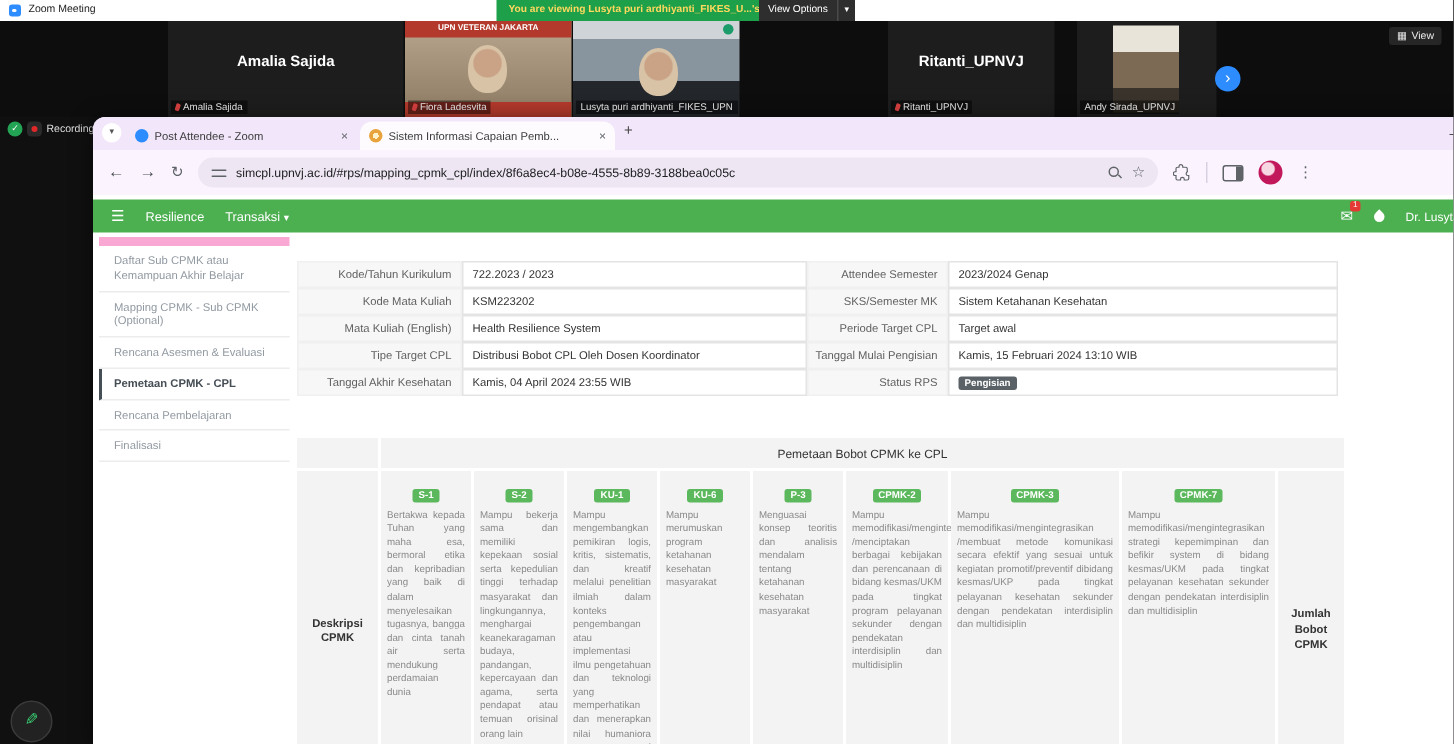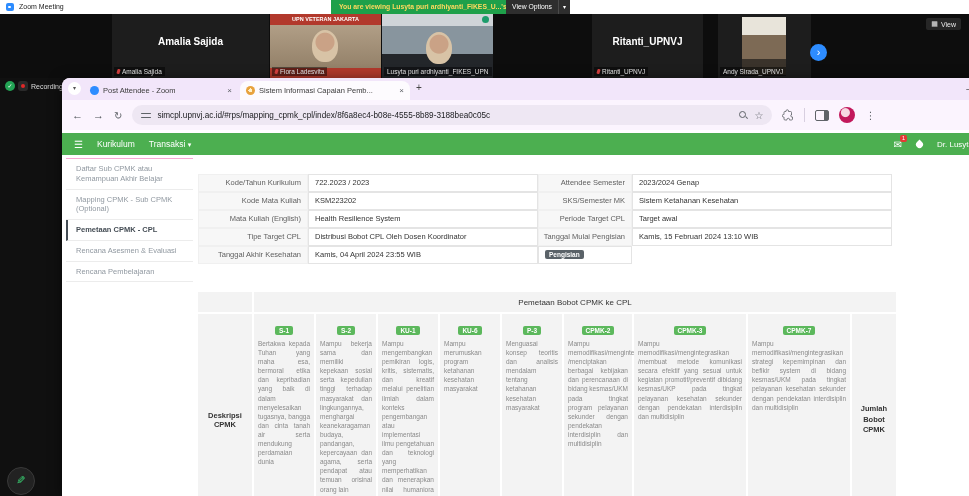--- a/index.html
+++ b/index.html
@@ -99,21 +99,21 @@
   .mailwrap{position:relative;font-size:10px;}
   .mailbadge{position:absolute;right:-5px;top:-4px;background:#e53935;color:#fff;font-size:5.5px;
              line-height:7px;padding:0 2px;border-radius:2px;}
   .droplet{width:7px;height:7px;background:#fff;border-radius:0 50% 50% 50%;transform:rotate(45deg);}
   .username{font-size:8px;}
   .personicon{position:relative;width:15px;height:13px;}
   .personicon:before{content:"";position:absolute;left:5px;top:0;width:5px;height:5px;border-radius:50%;background:#fff;}
   .personicon:after{content:"";position:absolute;left:2px;top:6px;width:11px;height:7px;border-radius:5px 5px 0 0;background:#fff;}
   .sidebar{position:absolute;left:4px;top:28px;width:127px;font-size:7.5px;color:#9199a1;}
   .sbitem{padding:5px 8px 5px 10px;border-bottom:1px solid #ececec;line-height:1.3;}
-  .sbitem:first-child{border-top:1px solid #f9a8d4;}
+  .sbitem:first-child{border-top:6px solid #f9a8d4;}
   .sbitem.active{color:#454d55;font-weight:bold;border-left:2px solid #454d55;padding-left:8px;}
   .main{position:absolute;left:136px;top:26px;right:16px;}
   .infogrid{display:grid;grid-template-columns:110px 230px 94px 260px;grid-auto-rows:18px;margin-top:18px;}
   .ilabel{background:#f7f7f7;border:1px solid #f0f0f0;text-align:right;padding:3px 6px 0 2px;
           font-size:7.5px;color:#5f5f5f;box-sizing:border-box;white-space:nowrap;overflow:hidden;}
   .ivalue{background:#fff;border:1px solid #e4e4e4;padding:3px 0 0 6px;font-size:7.5px;color:#333;
           box-sizing:border-box;white-space:nowrap;overflow:hidden;}
   .iblank{background:#fff;}
   .statusbadge{display:inline-block;color:#fff;font-size:6.5px;font-weight:bold;padding:1px 4px;border-radius:2px;}
   .maptable{margin-top:10px;display:grid;grid-template-columns:54px 60px 60px 60px 60px 60px 68px 112px 102px 44px;
@@ -239,38 +239,39 @@
 
     <div class="page">
 
       <div class="pgscroll">
         <div class="up">▲</div>
         <div class="pgthumb"></div>
       </div>
 
       <div class="navbar" style="background: rgb(76, 175, 80);">
         <span class="burger">☰</span>
-        <span class="navlink">Kurikulum</span>
+        <span class="navlink">Resilience</span>
         <span class="navlink"><span>Transaksi</span> <span style="font-size:7px;">▾</span></span>
         <span class="navspacer"></span>
         <span class="mailwrap">
           <span>✉</span>
           <span class="mailbadge">1</span>
         </span>
         <span class="droplet"></span>
         <span class="username">Dr. Lusyta</span>
         <span class="personicon"></span>
       </div>
 
       <div class="sidebar">
         <div class="sbitem">Daftar Sub CPMK atau Kemampuan Akhir Belajar</div>
         <div class="sbitem">Mapping CPMK - Sub CPMK (Optional)</div>
+        <div class="sbitem">Rencana Asesmen &amp; Evaluasi</div>
         <div class="sbitem active">Pemetaan CPMK - CPL</div>
-        <div class="sbitem">Rencana Asesmen &amp; Evaluasi</div>
         <div class="sbitem">Rencana Pembelajaran</div>
+        <div class="sbitem">Finalisasi</div>
       </div>
 
       <div class="main">
 
         <div class="infogrid">
           <div class="ilabel">Kode/Tahun Kurikulum</div>
           <div class="ivalue">722.2023 / 2023</div>
           <div class="ilabel">Attendee Semester</div>
           <div class="ivalue">2023/2024 Genap</div>
 
@@ -285,20 +286,21 @@
           <div class="ilabel">Periode Target CPL</div>
           <div class="ivalue">Target awal</div>
           <div class="ilabel">Tipe Target CPL</div>
           <div class="ivalue">Distribusi Bobot CPL Oleh Dosen Koordinator</div>
 
           <div class="ilabel">Tanggal Mulai Pengisian</div>
           <div class="ivalue">Kamis, 15 Februari 2024 13:10 WIB</div>
           <div class="ilabel">Tanggal Akhir Kesehatan</div>
           <div class="ivalue">Kamis, 04 April 2024 23:55 WIB</div>
 
+          <div class="ilabel">Status RPS</div>
           <div class="ivalue">
             <span class="statusbadge" style="background: rgb(90, 98, 104);">Pengisian</span>
           </div>
           <div class="iblank"></div>
           <div class="iblank"></div>
         </div>
 
         <div class="maptable">
           <div class="mt-corner"></div>
           <div class="mt-title">Pemetaan Bobot CPMK ke CPL</div>

